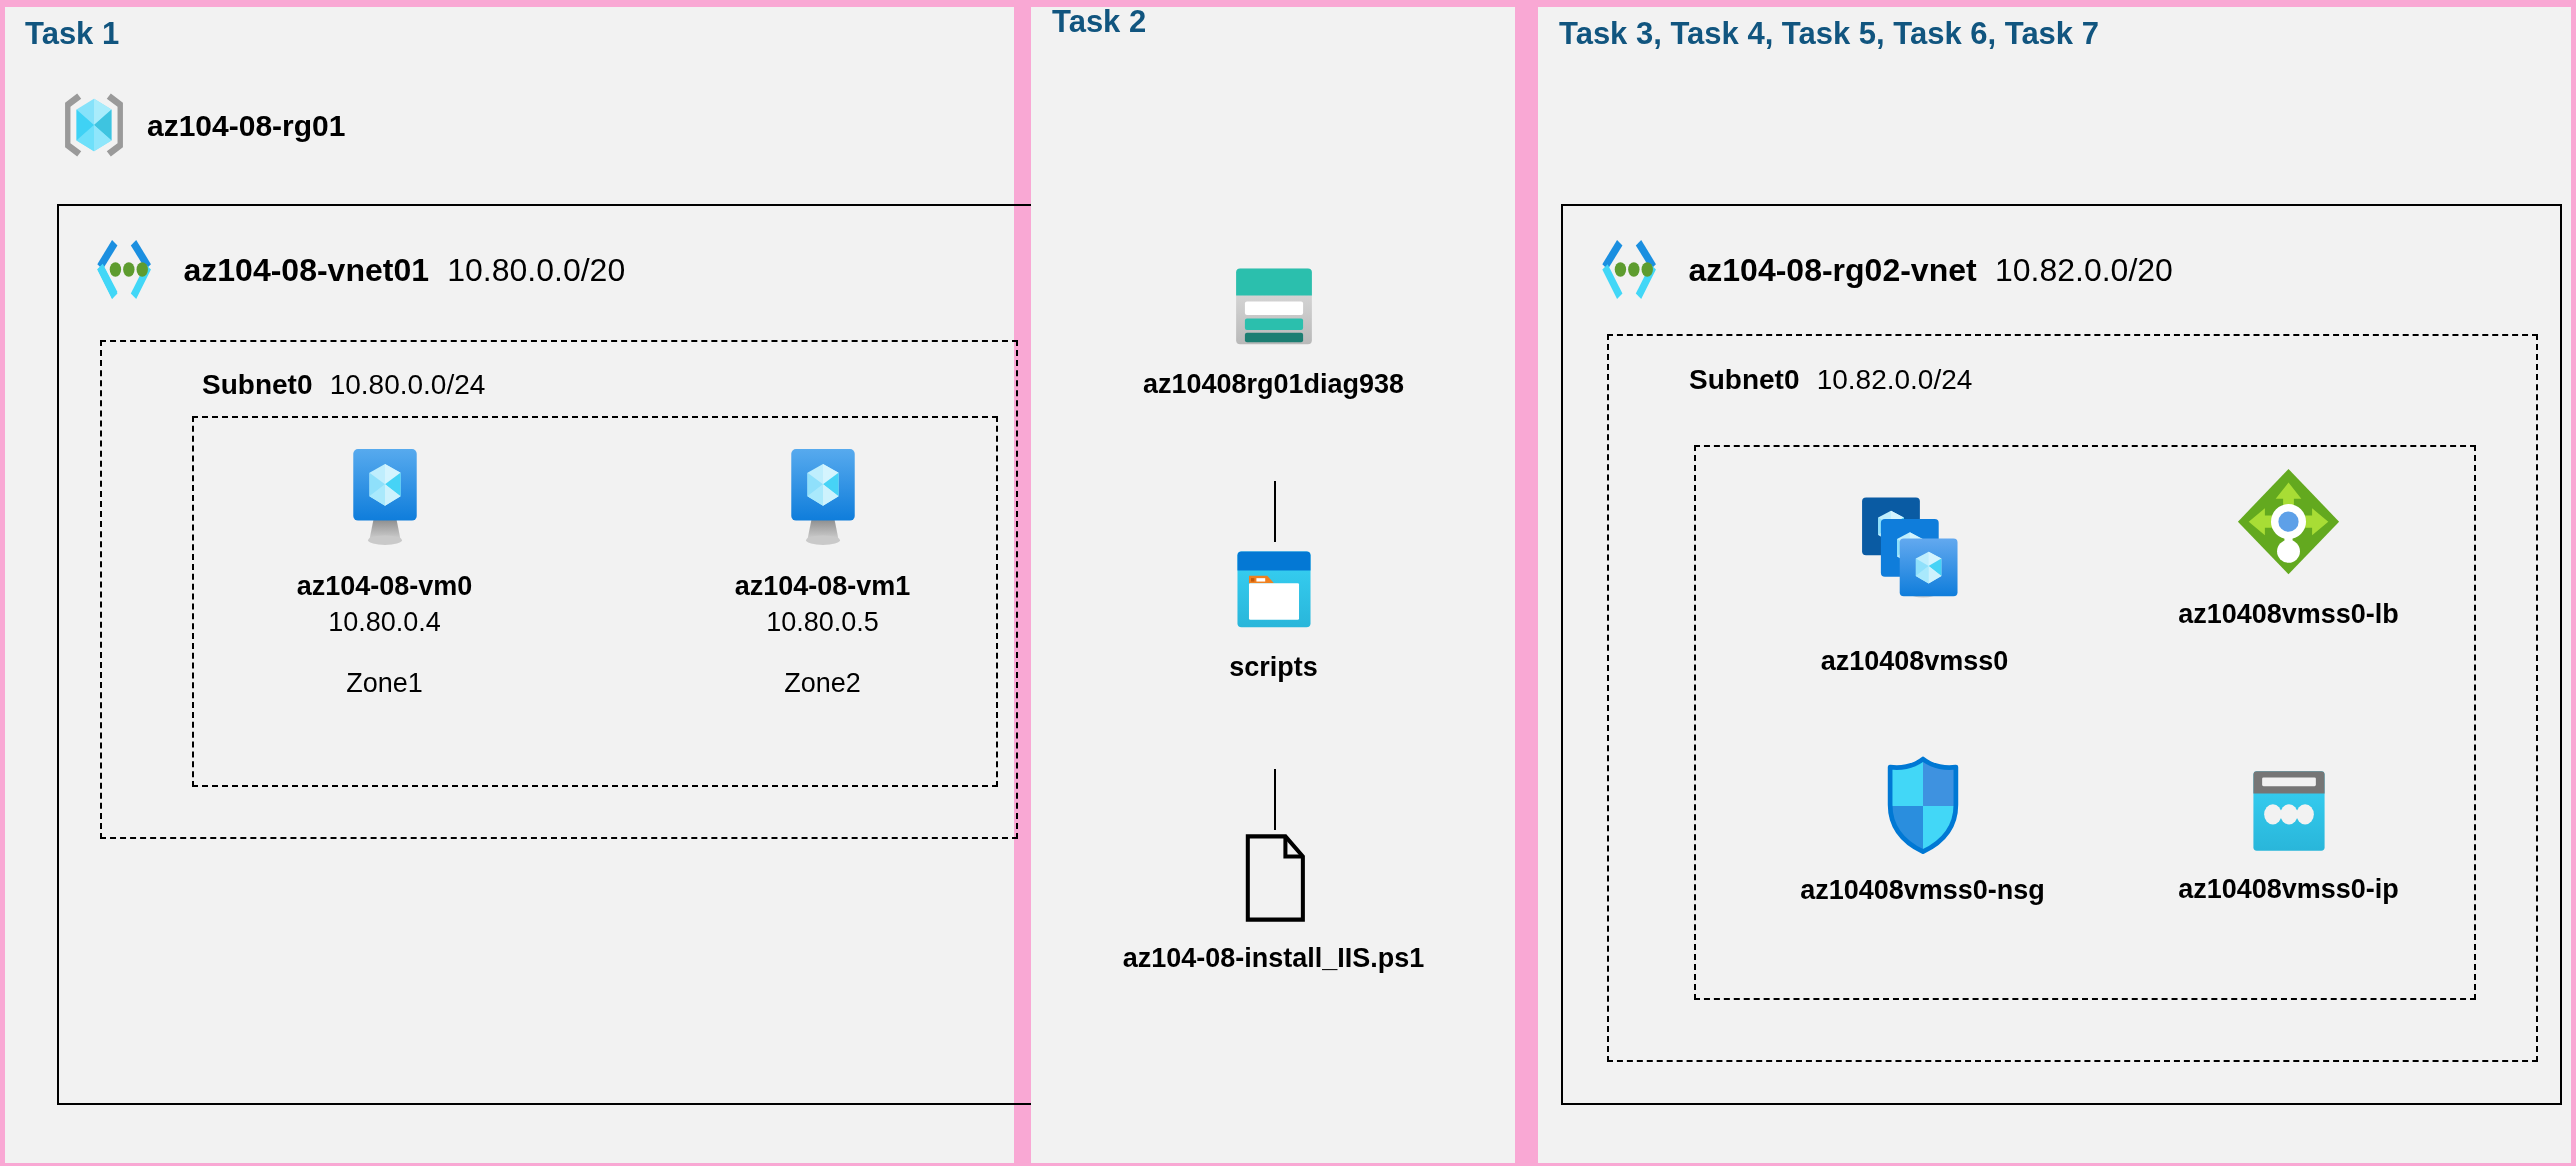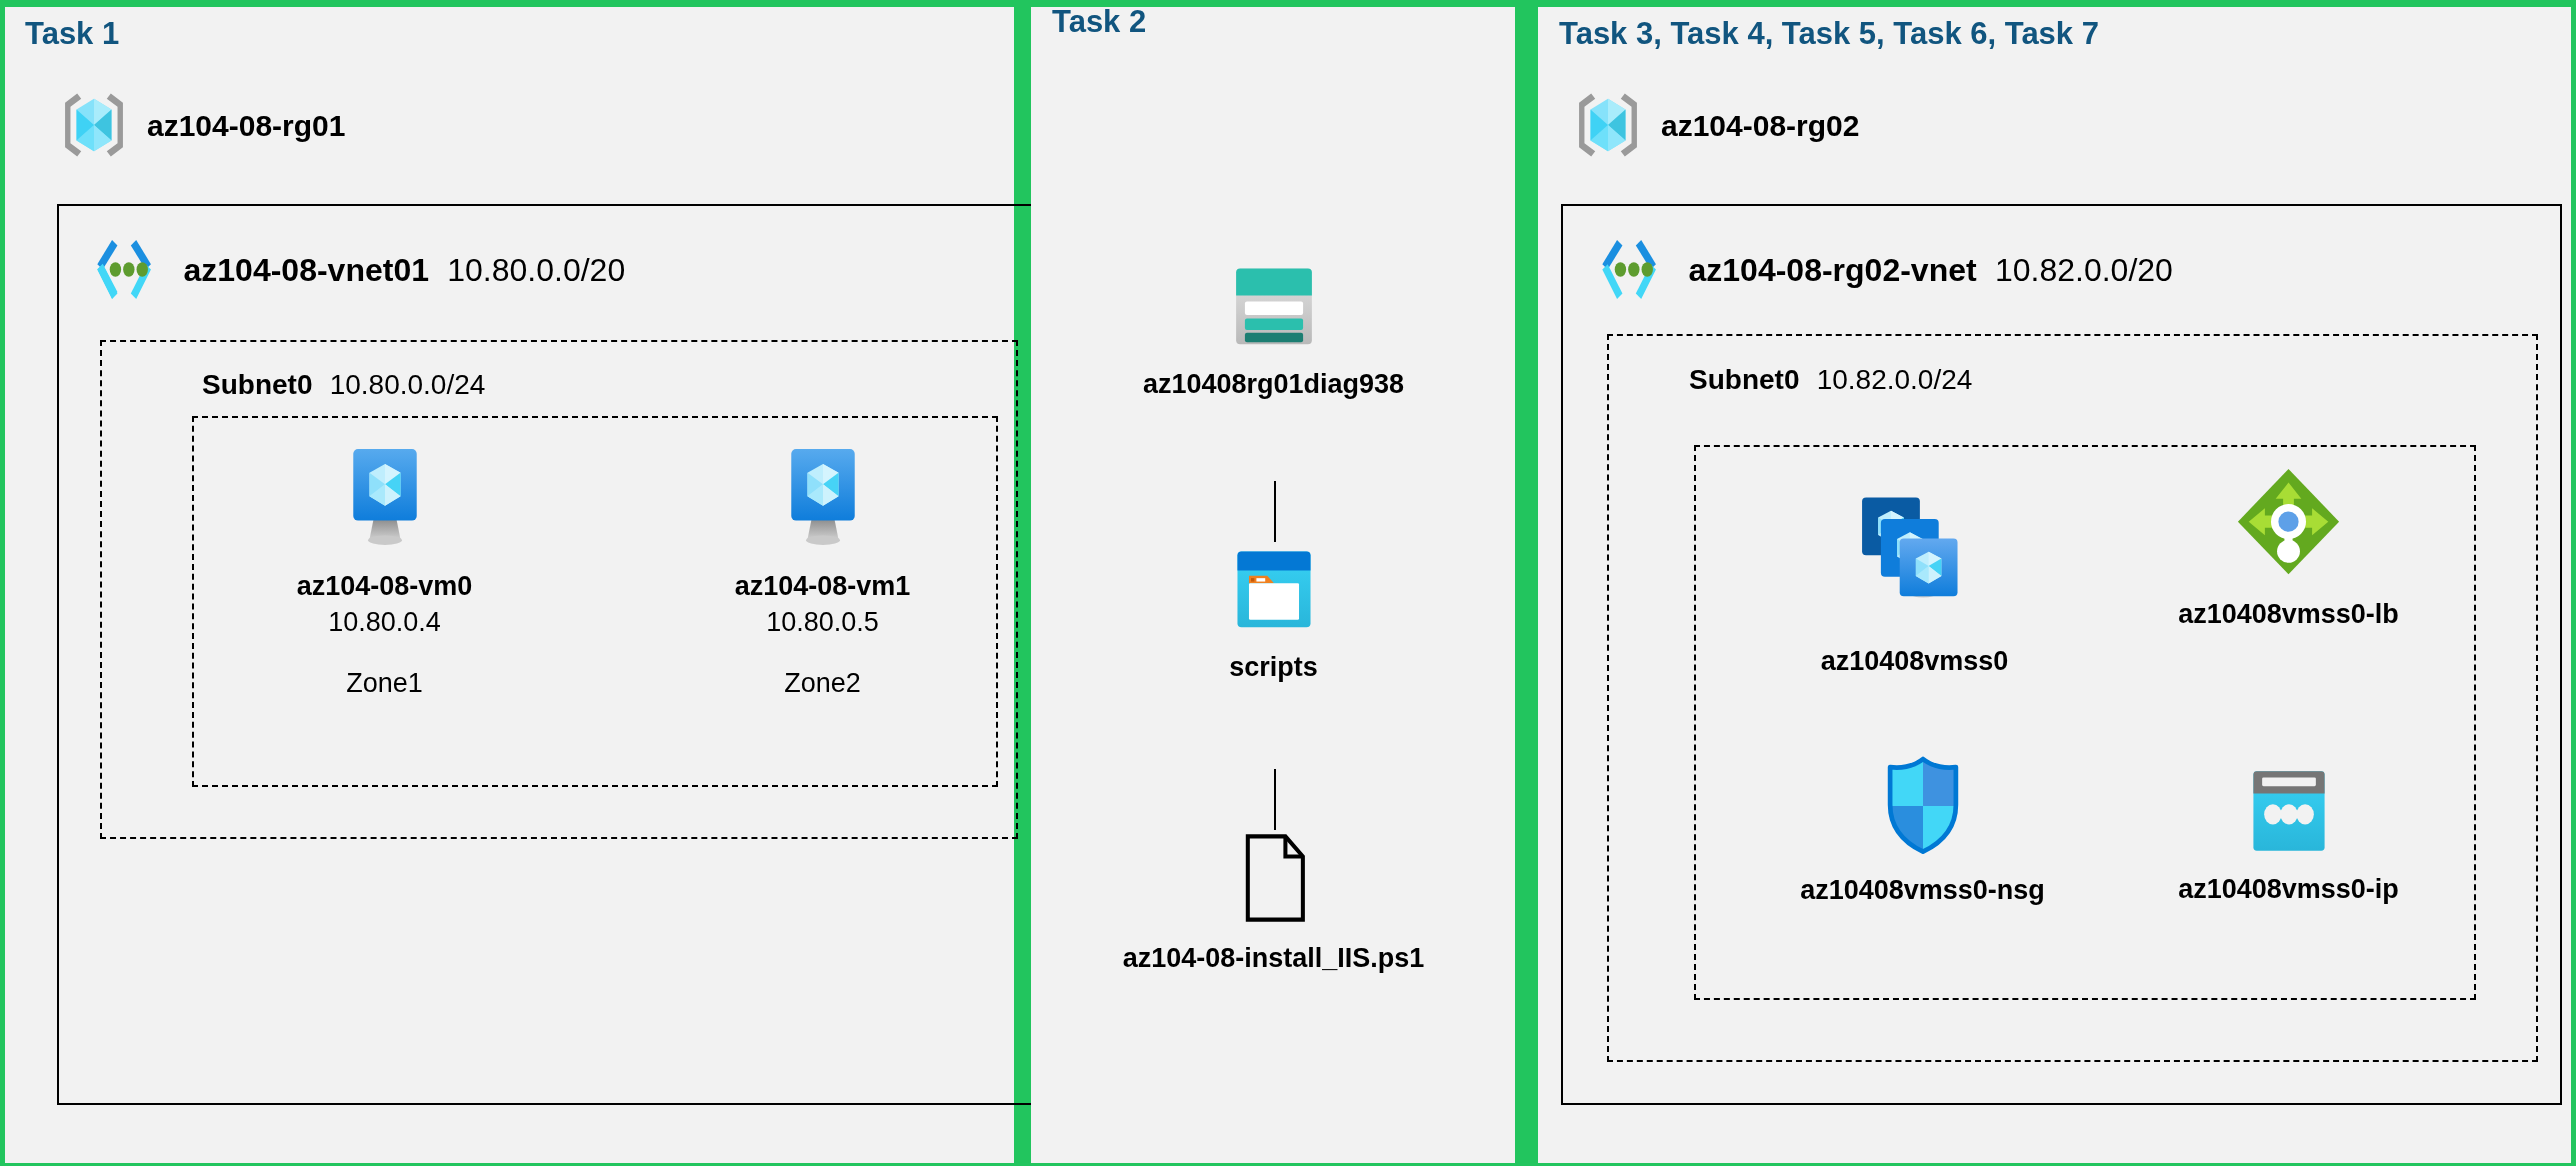--- a/index.html
+++ b/index.html
@@ -1,18 +1,18 @@
 <!DOCTYPE html>
 <html style="font-size:10.8px"><head>
 <meta charset="utf-8">
 <title>Azure Lab Architecture Diagram</title>
 <style>
   html,body{margin:0;padding:0;background:#ffffff;}
   body{font-family:"Liberation Sans",sans-serif;}
-  #stage{position:relative;width:2576px;height:1166px;background:#22c55e;overflow:hidden;}
+  #stage{position:relative;width:2576px;height:1166px;background:#f9a8d4;overflow:hidden;}
 
   .panel{position:absolute;background:#f2f2f2;}
   .task-title{position:absolute;color:#11557f;font-weight:bold;font-size:31px;
               letter-spacing:0px;white-space:nowrap;font-family:"Liberation Sans",sans-serif;}
 
   .solidbox{position:absolute;border:2.7px solid #000000;background:transparent;box-sizing:border-box;}
   .dashbox{position:absolute;border:2.7px dashed #000000;background:transparent;box-sizing:border-box;}
 
   .rg-row{position:absolute;display:flex;align-items:center;}
   .rg-label{font-size:30px;font-weight:bold;color:#000;white-space:nowrap;margin-left:16px;
@@ -205,35 +205,20 @@
         <path d="M72 8 L72 38 L98 38" fill="none" stroke="#000000" stroke-width="6" stroke-linejoin="miter"></path>
       </svg>
     </span>
     <span class="nlabel">az104-08-install_IIS.ps1</span>
   </div>
 
   <div class="panel" style="left:1538px;top:6.7px;width:1033px;height:1156px;"></div>
 
   <div class="task-title" style="left:1559px;top:16px;">Task 3, Task 4, Task 5, Task 6, Task 7</div>
 
-  <div class="rg-row" style="left:1571px;top:88px;">
-    <span style="display:block;">
-      <svg width="74" height="74" viewBox="0 0 110 110" aria-hidden="true">
-        <path d="M30 8 L12 22 L12 88 L30 102 L36 94 L20 82 L20 28 L36 16 Z" fill="#9a9a9a"></path>
-        <path d="M80 8 L98 22 L98 88 L80 102 L74 94 L90 82 L90 28 L74 16 Z" fill="#9a9a9a"></path>
-        <path d="M55 16 L81 32 L81 78 L55 94 L29 78 L29 32 Z" fill="#86e2fa"></path>
-        <path d="M55 16 L81 32 L55 55 Z" fill="#a9ecfb"></path>
-        <path d="M81 32 L81 78 L55 55 Z" fill="#3ec4e0"></path>
-        <path d="M55 55 L81 78 L55 94 Z" fill="#8fe6fb"></path>
-        <path d="M55 55 L55 94 L29 78 Z" fill="#6ee0fa"></path>
-        <path d="M29 32 L55 55 L29 78 Z" fill="#3fd2f5"></path>
-      </svg>
-    </span>
-    <span class="rg-label">az104-08-rg02</span>
-  </div>
 
   <div class="solidbox" style="left:1561px;top:204px;width:1001px;height:901px;"></div>
 
   <div class="vnet-row" style="left:1598px;top:236px;">
     <span style="display:block;">
       <svg width="73" height="67" viewBox="0 0 108 100" aria-hidden="true">
         <path d="M28 6 L36 14 L14 50 L6 42 Z" fill="#1b8fe0"></path>
         <path d="M6 50 L14 42 L36 86 L28 94 Z" fill="#42d7f7"></path>
         <path d="M64 6 L56 14 L78 50 L86 42 Z" fill="#1b8fe0"></path>
         <path d="M86 50 L78 42 L56 86 L64 94 Z" fill="#42d7f7"></path>

